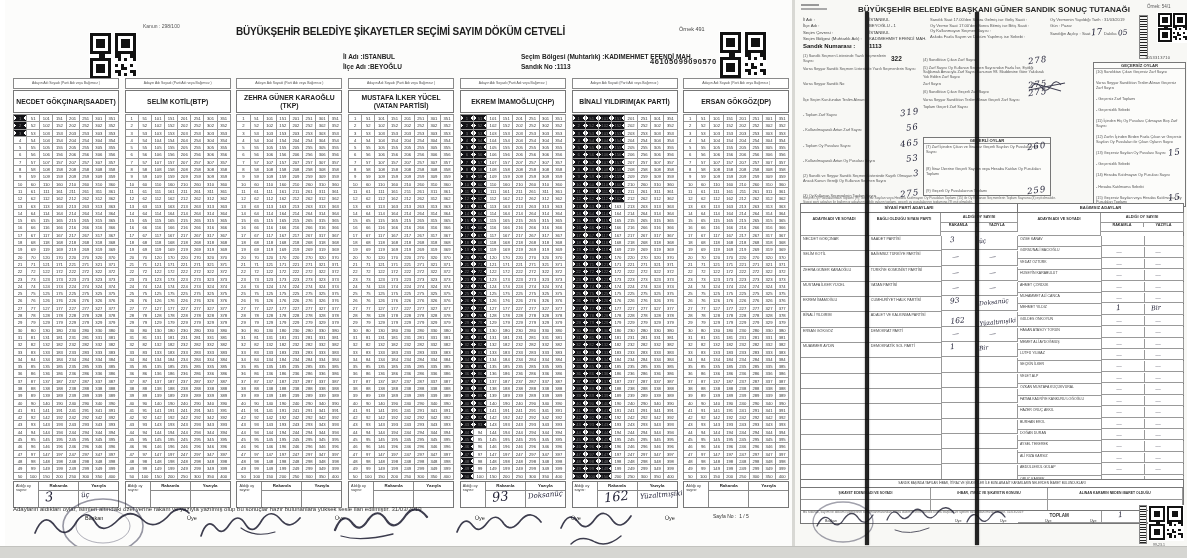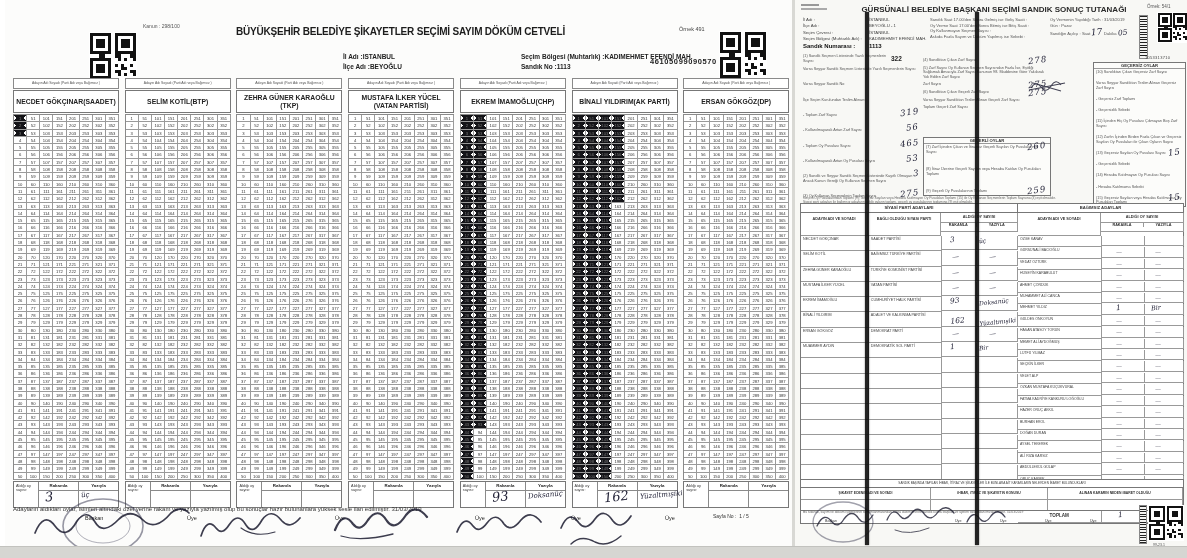--- a/index.html
+++ b/index.html
@@ -3518,21 +3518,21 @@
       <path d="M452 44 q7 -18 16 -6 q6 8 14 -3 q9 -12 17 1 q7 9 17 -4 q10 -11 20 2"></path>
       <path d="M556 40 q8 -19 18 -5 q7 9 16 -4 q9 -12 18 2 q8 10 18 -5"></path>
       <path d="M566 56 q10 -10 24 -2 q12 6 26 -6" stroke-width="1.4"></path>
     </g>
   </svg>
 </div>
 
 <div class="doc" id="doc2">
   <div class="abs" style="left:6px;top:4px;width:18px;height:2px;background:#999"></div>
   <div class="abs" style="left:6px;top:8px;width:26px;height:2px;background:#aaa"></div>
-  <div class="abs d2-title" style="left:56px;top:5px;width:286px">GÜRSÜNALİ BELEDİYE BAŞKANI SEÇİMİ SANDIK SONUÇ TUTANAĞI</div>
+  <div class="abs d2-title" style="left:56px;top:5px;width:286px">BÜYÜKŞEHİR BELEDİYE BAŞKANI GÜNER SANDIK SONUÇ TUTANAĞI</div>
   <div class="abs d2-ornek" style="left:352px;top:4px">Örnek: 54/1</div>
 
   <div class="abs" id="d2-fields" style="left:8px;top:17px">
       <div class="d2f-row"><span class="f-lab">İl Adı</span><span>İSTANBUL</span></div>
       <div class="d2f-row"><span class="f-lab">İlçe Adı</span><span>BEYOĞLU - 1</span></div>
       <div class="d2f-row"><span class="f-lab">Seçim Çevresi</span><span>İSTANBUL</span></div>
       <div class="d2f-row"><span class="f-lab">Seçim Bölgesi (Muhtarlık Adı)</span><span>KADIMEHMET EFENDİ MAH.</span></div>
       <div class="d2f-row big"><span class="f-lab">Sandık Numarası</span><span>1113</span></div>
     </div>
   <div class="abs" id="d2-midlines" style="left:135px;top:17px;width:116px">

